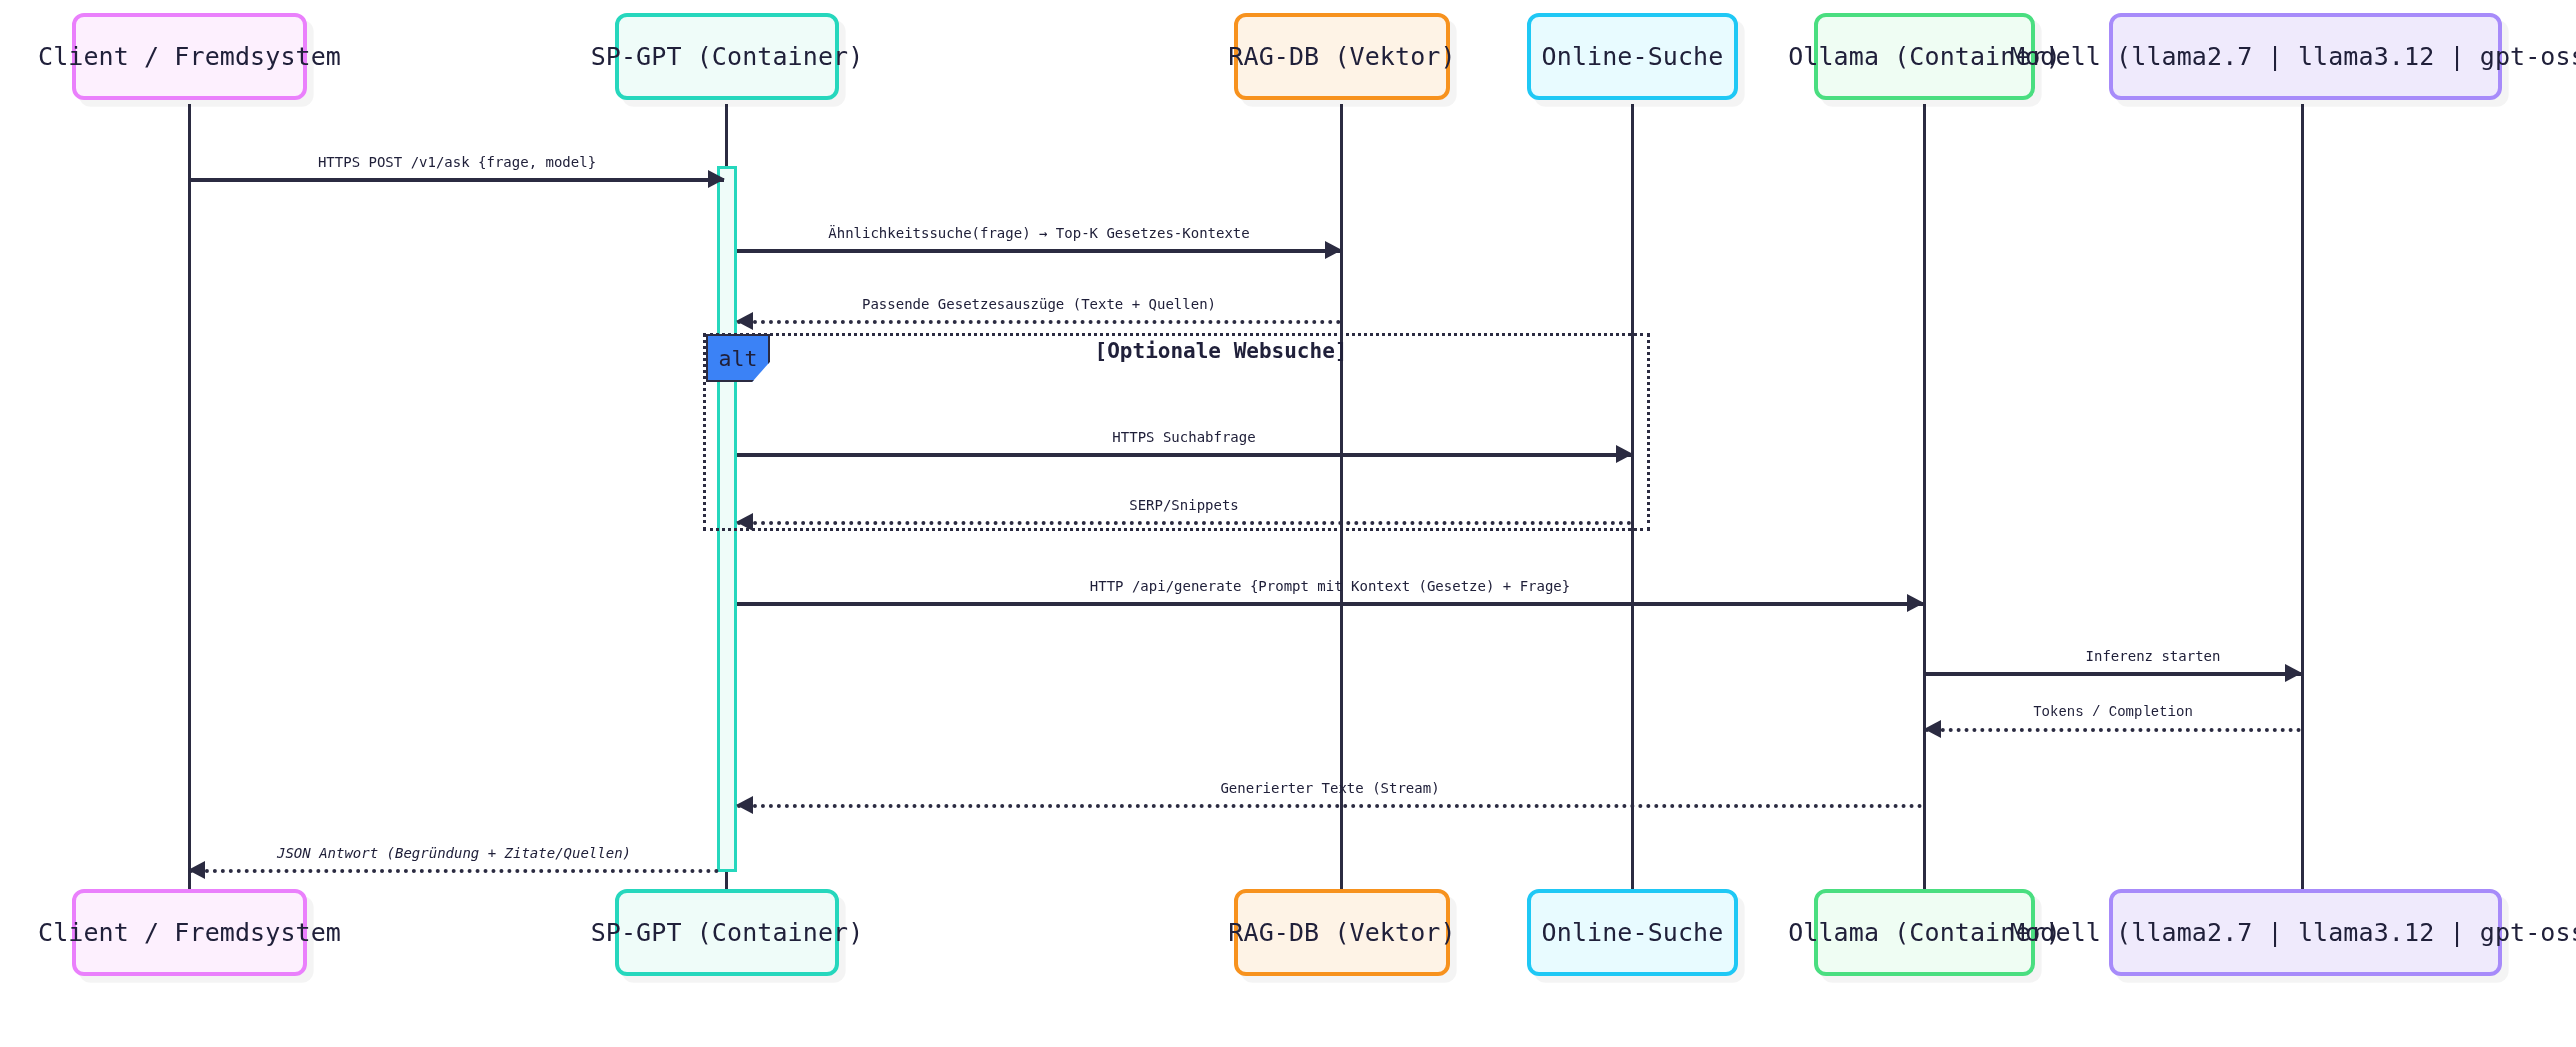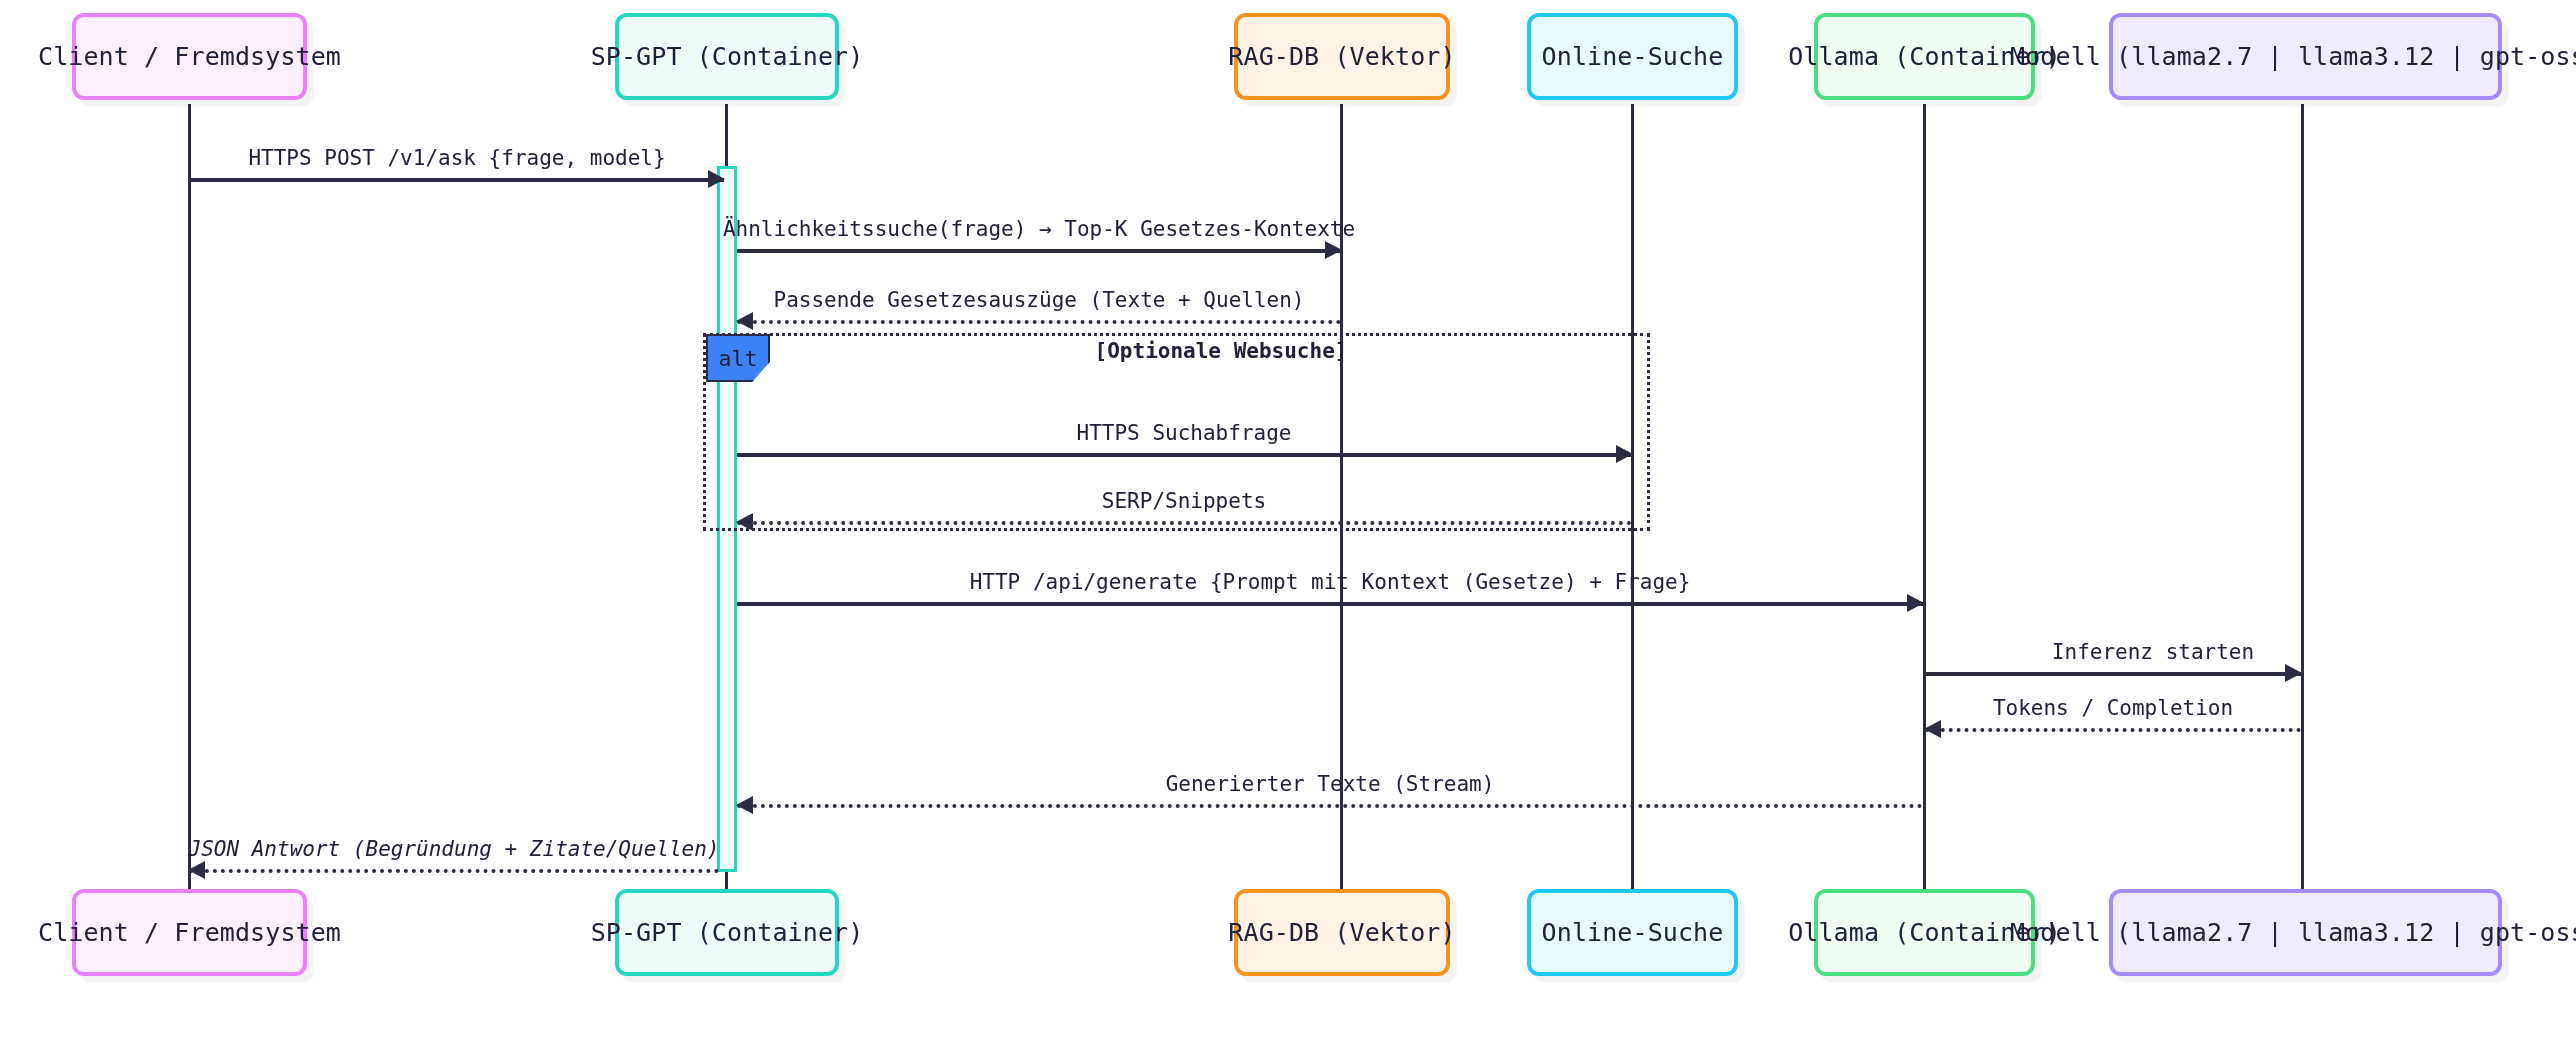--- a/index.html
+++ b/index.html
@@ -52,21 +52,21 @@
     position:absolute;top:-8px;width:0;height:0;
     border-top:9.4px solid transparent;
     border-bottom:9.4px solid transparent;
   }
   .msg .head.right{right:-1.3px;border-left:17.4px solid #2b2b41;}
   .msg .head.left{left:-1.3px;border-right:17.4px solid #2b2b41;}
   .msg .label{
     position:absolute;
     bottom:9.4px;
     white-space:nowrap;
-    font-size:21px;
+    font-size:14px;
     color:#20203a;
     transform:translateX(-50%);
     line-height:1;
   }
 
   
   .fragment{
     position:absolute;
     box-sizing:border-box;
     border:3.4px dotted #2b2b41;
@@ -173,21 +173,21 @@
 
   <div class="msg" style="left:1925px; top:672px; width:376px;">
     <div class="line"></div>
     <div class="head right"></div>
     <div class="label" style="left:184px;margin-left:44px;">Inferenz starten</div>
   </div>
 
   <div class="msg dotted" style="left:1925px; top:728px; width:376px;">
     <div class="line"></div>
     <div class="head left"></div>
-    <div class="label" style="left:188px;">Tokens / Completion</div>
+    <div class="label" style="left:188px;font-family:Liberation Mono, monospace;">Tokens / Completion</div>
   </div>
 
   <div class="msg dotted" style="left:737px; top:804px; width:1186px;">
     <div class="line"></div>
     <div class="head left"></div>
     <div class="label" style="left:593px;">Generierter Texte (Stream)</div>
   </div>
 
   <div class="msg dotted" style="left:189px; top:869px; width:530px;">
     <div class="line"></div>

